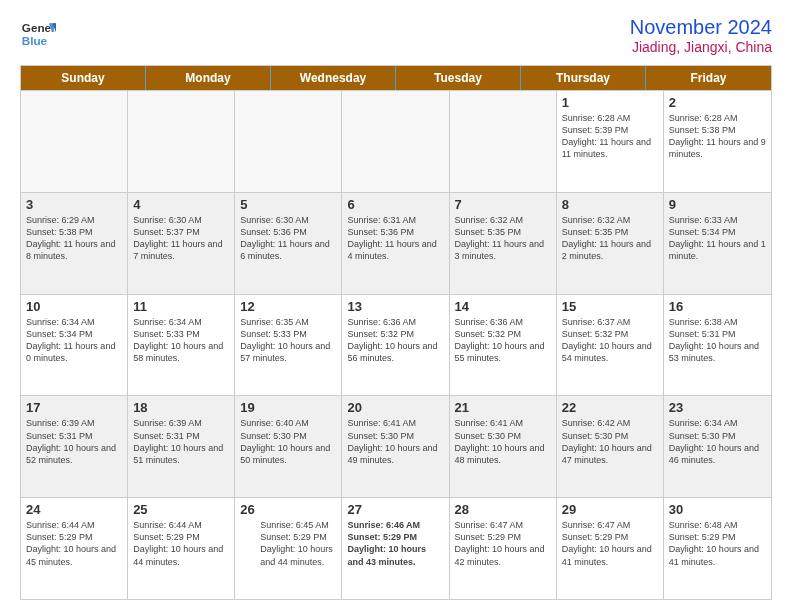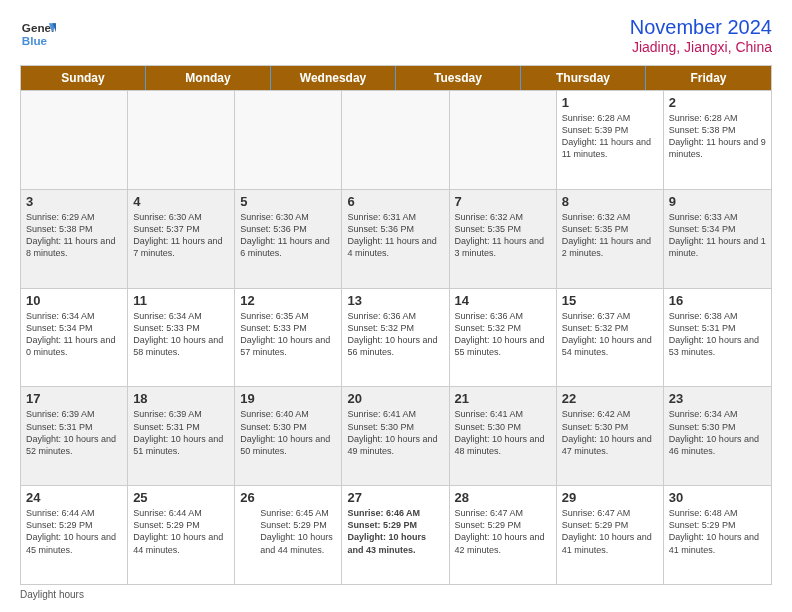--- a/index.html
+++ b/index.html
@@ -324,14 +324,13 @@
           <div class="cal-cell">
             <span class="day-num">30</span>
             <div class="cell-info" style="white-space: pre-line;">Sunrise: 6:48 AM
 Sunset: 5:29 PM
 Daylight: 10 hours and 41 minutes.</div>
           </div>
         </div>
       </div>
   </div>
 
-  <div class="footer-note">Daylight hours</div>
 </div>
 
 </body></html>

